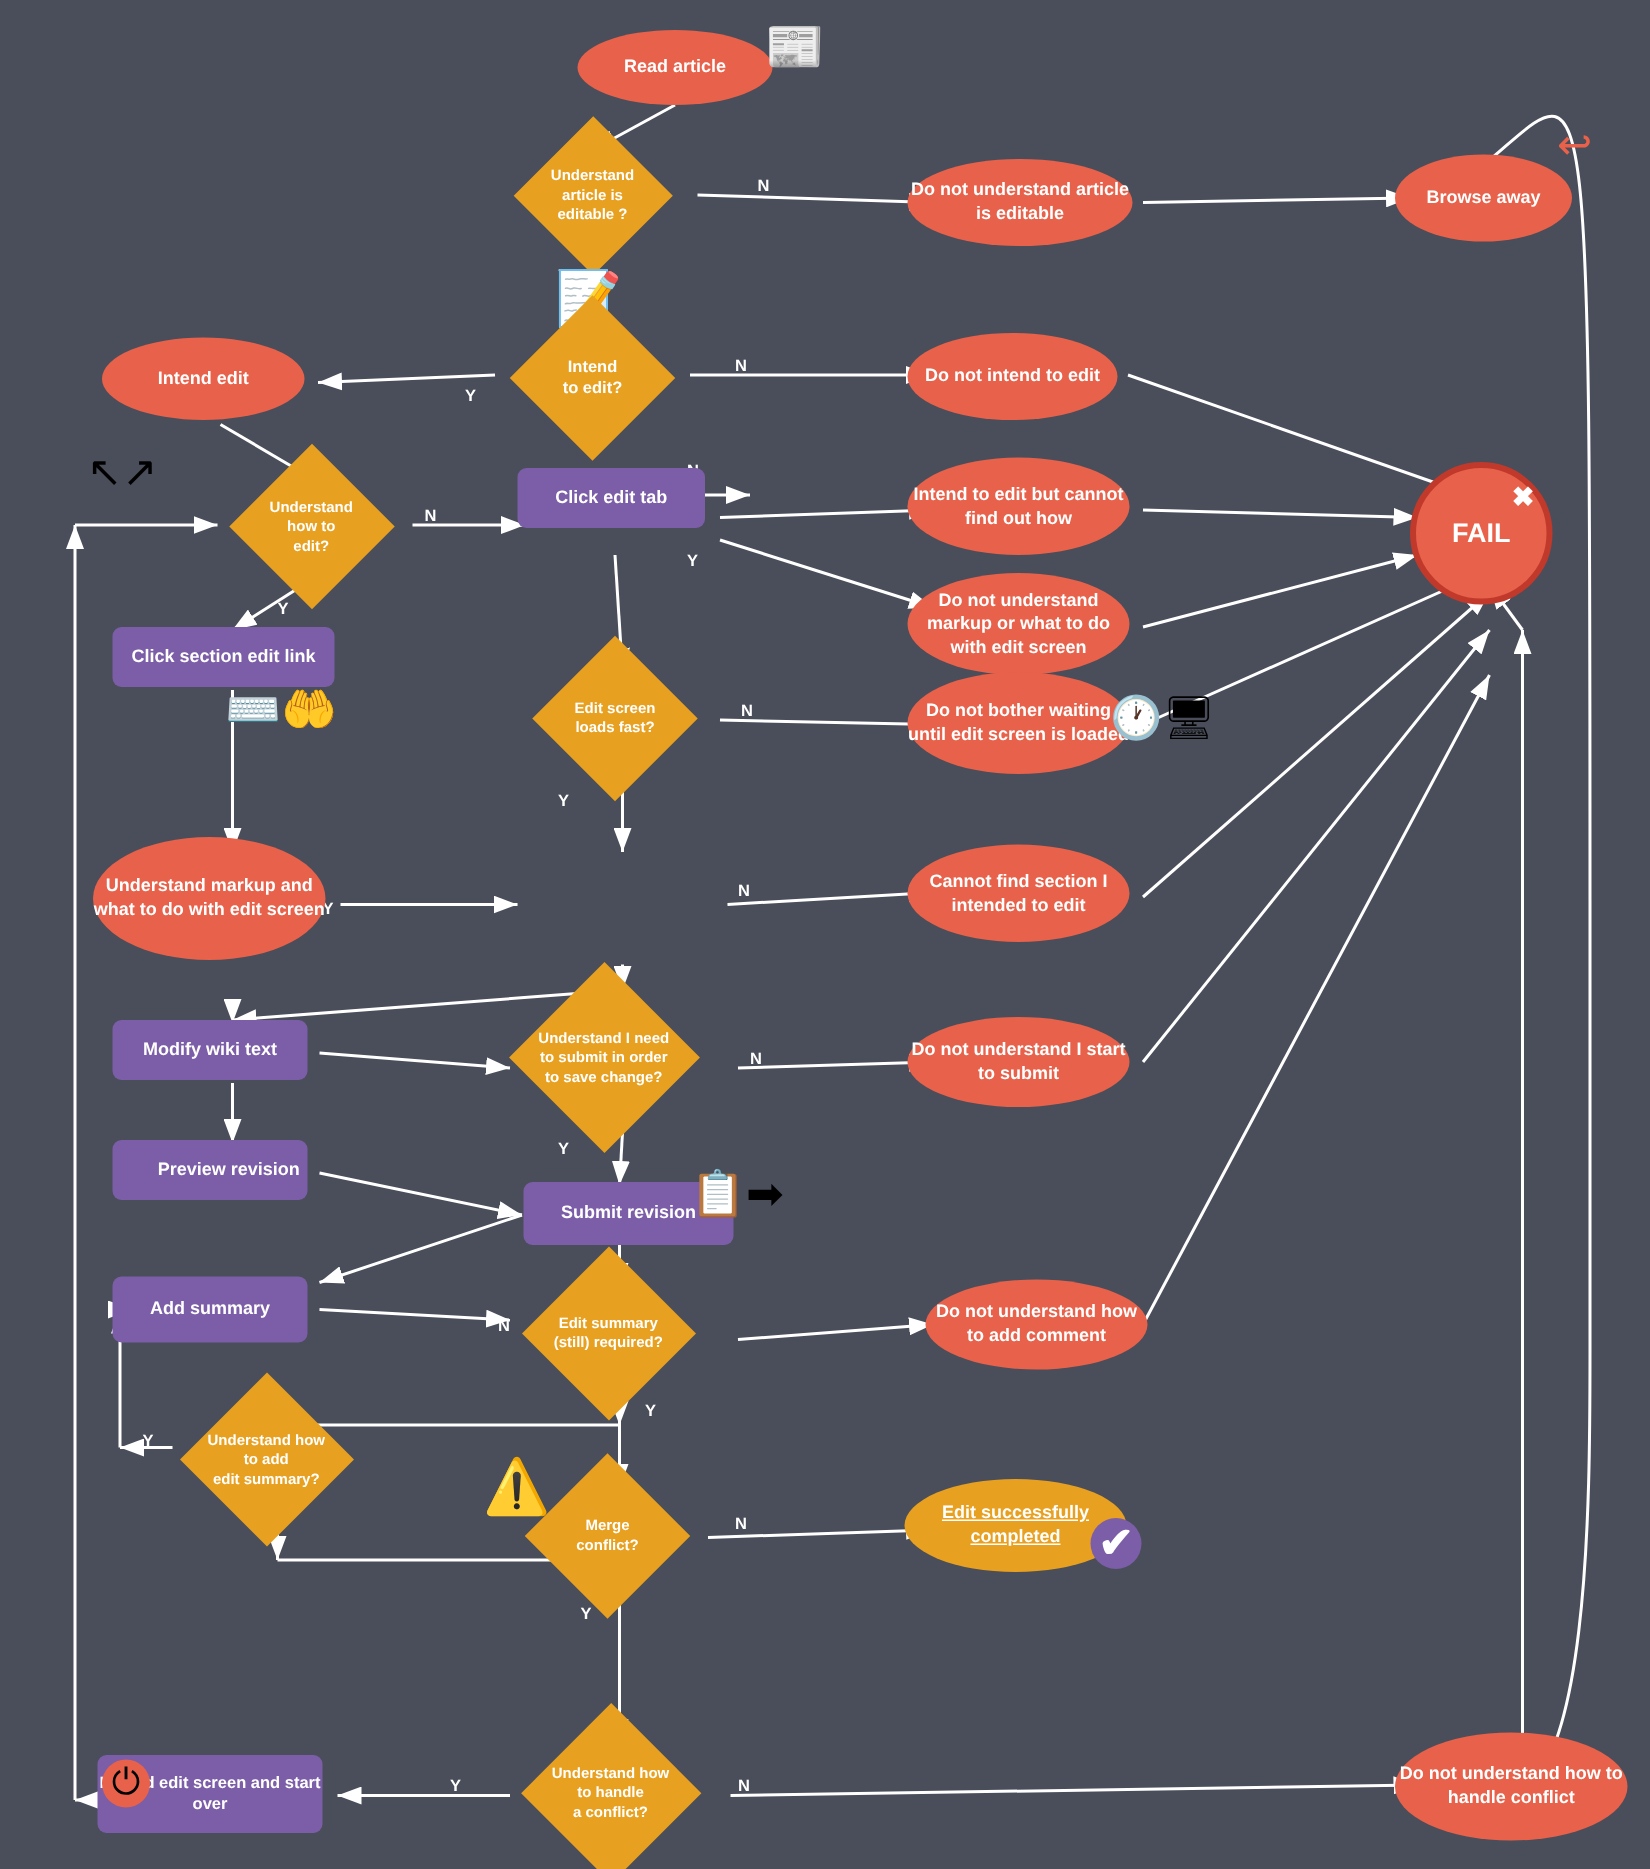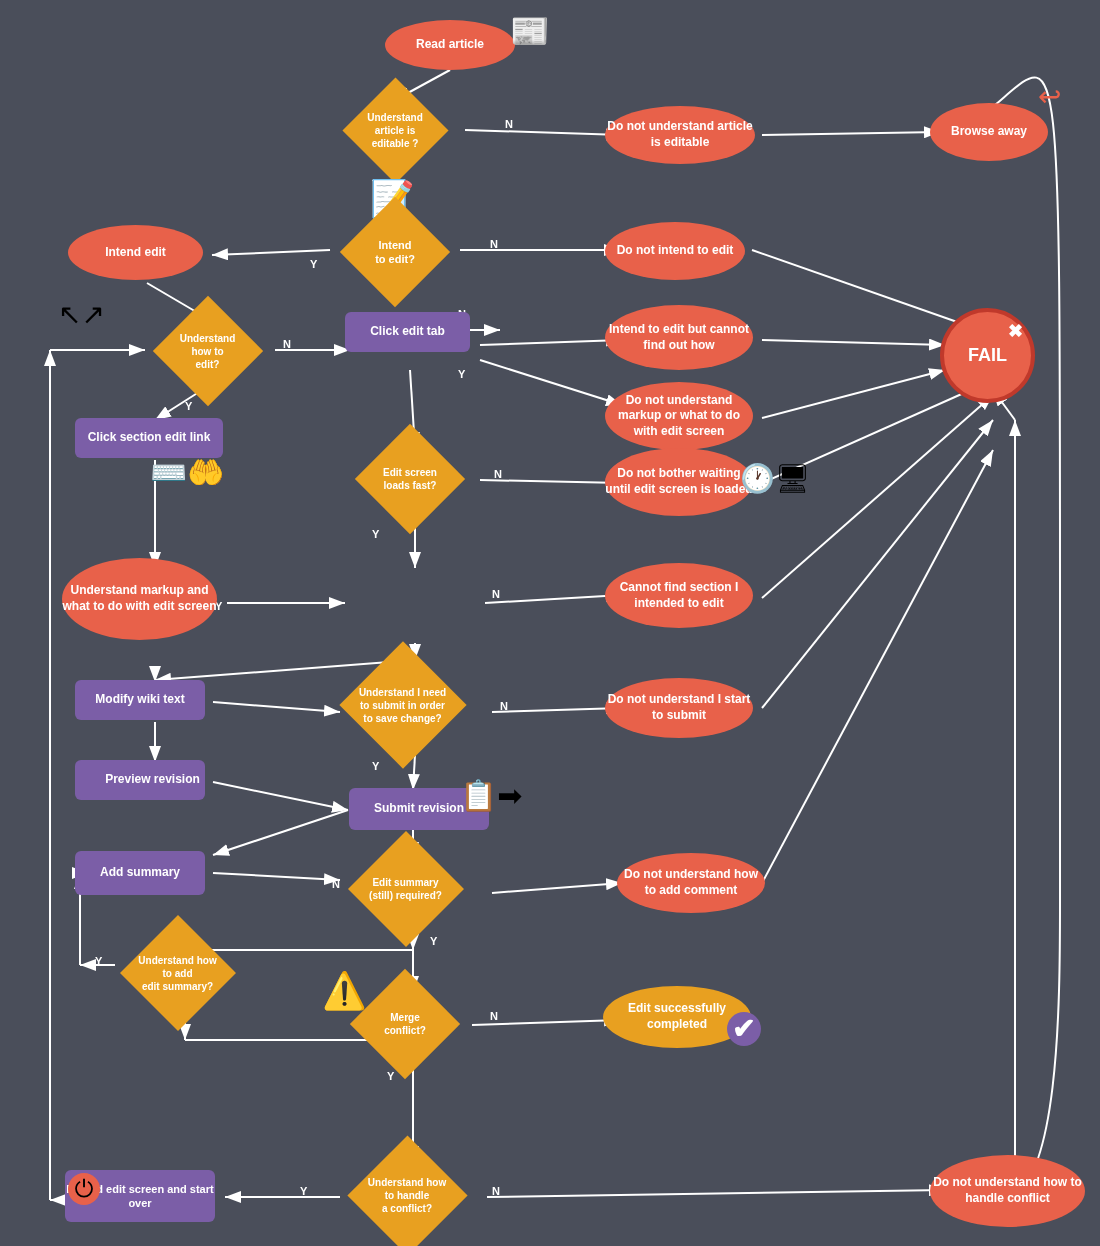--- a/index.html
+++ b/index.html
@@ -353,21 +353,21 @@
     <span class="diamond-text" style="font-size:10px;">Understand how<br>to add<br>edit summary?</span>
   </div>
 
   <span style="position:absolute;left:322px;top:970px;font-size:36px;">⚠️</span>
 
   <div class="diamond-wrap" style="left:320px;top:985px;width:170px;height:78px;">
     <div class="diamond" style="width:78px;height:78px;background:#e8a020;"></div>
     <span class="diamond-text" style="font-size:10px;">Merge<br>conflict?</span>
   </div>
 
-  <div class="node" style="left:603px;top:986px;width:148px;height:62px;background:#e8a020;border-radius:50%;">
+  <div class="node" style="left:603px;top:986px;width:148px;height:62px;background:#e8a020;border-radius:50%;text-decoration:underline;">
     <span>Edit successfully completed</span>
     <span style="position:absolute;right:-10px;bottom:2px;font-size:28px;background:#7b5ea7;border-radius:50%;width:34px;height:34px;display:flex;align-items:center;justify-content:center;">✔</span>
   </div>
 
   <div class="diamond-wrap" style="left:318px;top:1153px;width:178px;height:85px;">
     <div class="diamond" style="width:85px;height:85px;background:#e8a020;"></div>
     <span class="diamond-text" style="font-size:10px;">Understand how<br>to handle<br>a conflict?</span>
   </div>
 
   <div class="node rect" style="left:65px;top:1170px;width:150px;height:52px;">

